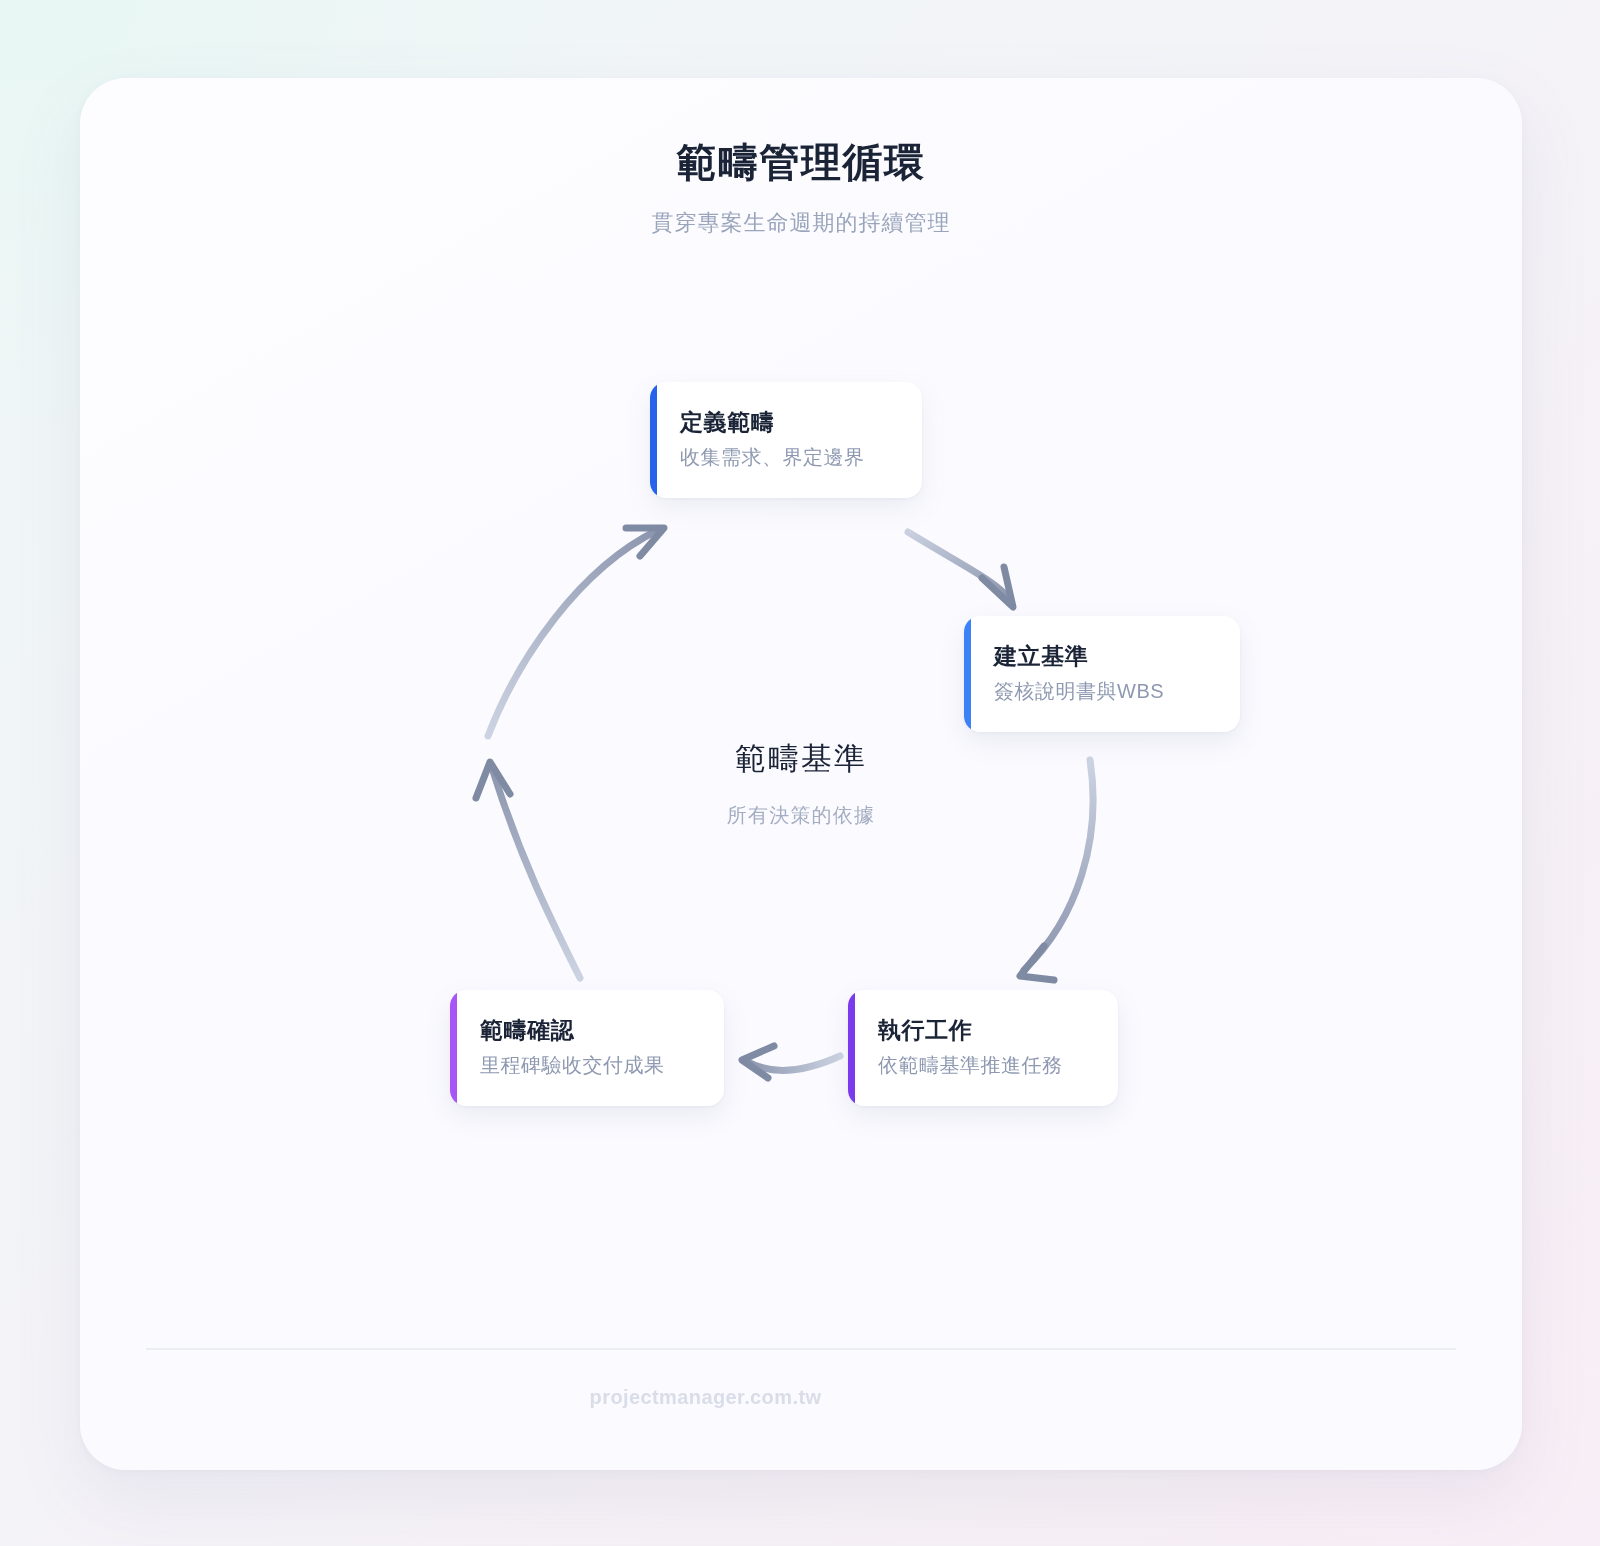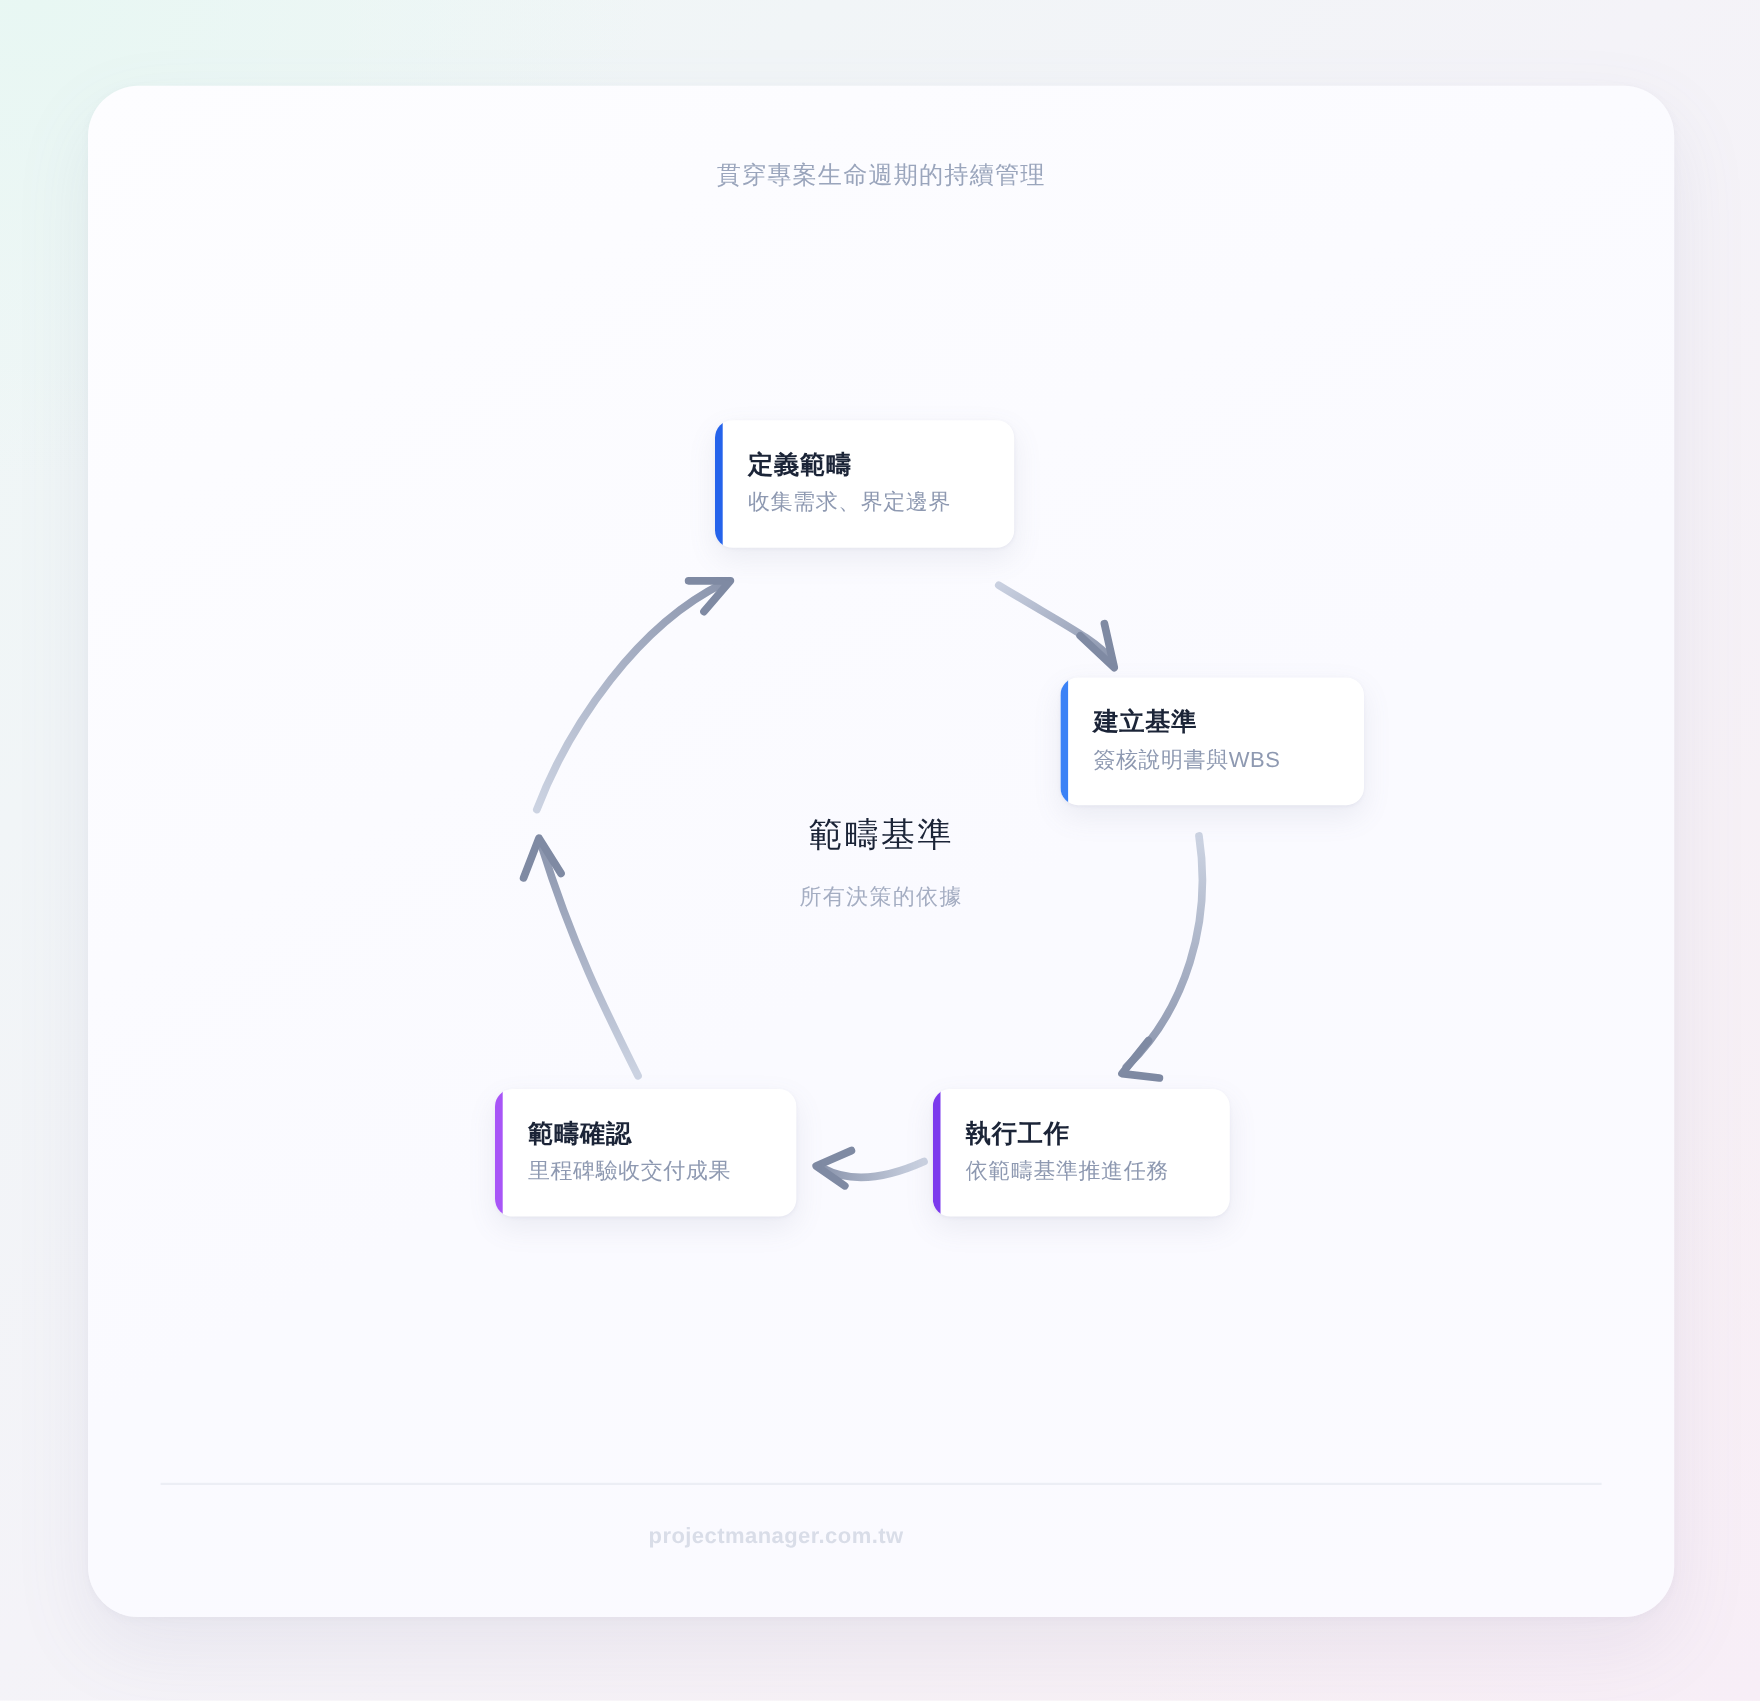--- a/index.html
+++ b/index.html
@@ -26,21 +26,21 @@
     box-shadow:0 28px 70px rgba(120,120,160,.10), 0 2px 8px rgba(120,120,160,.05);
   }
 
   
   #header { position:absolute; left:0; top:60px; width:100%; text-align:center; }
   #title {
     font-size:40px; font-weight:700; color:#1b2437;
     letter-spacing:1.5px; line-height:1.2;
   }
   #subtitle {
-    margin-top:6px;
+    margin-top:22px;
     font-size:22px; font-weight:400; color:#9aa5bc; letter-spacing:1px;
   }
 
   
   #stage { position:absolute; left:0; top:0; width:1442px; height:1392px;padding-left:28px; }
   #arrows { position:absolute; left:0; top:0; width:1442px; height:1392px; }
 
   
   .node {
     position:absolute;
@@ -90,20 +90,21 @@
     position:absolute; left:0; top:1308px; width:1251px; text-align:center;
     font-size:20px; font-weight:700; color:#d9dde8; letter-spacing:.4px;
   }
 </style>
 </head>
 <body>
 
 <div id="panel">
 
   <div id="header">
+    <div id="title">範疇管理循環</div>
     <div id="subtitle">貫穿專案生命週期的持續管理</div>
   </div>
 
   <div id="stage">
 
     <svg id="arrows" viewBox="0 0 1442 1392">
       <defs>
         <linearGradient id="gA" x1="0" y1="0" x2="1" y2="1">
           <stop offset="0%" stop-color="#c9d0e0"></stop>
           <stop offset="100%" stop-color="#8b95ad"></stop>

